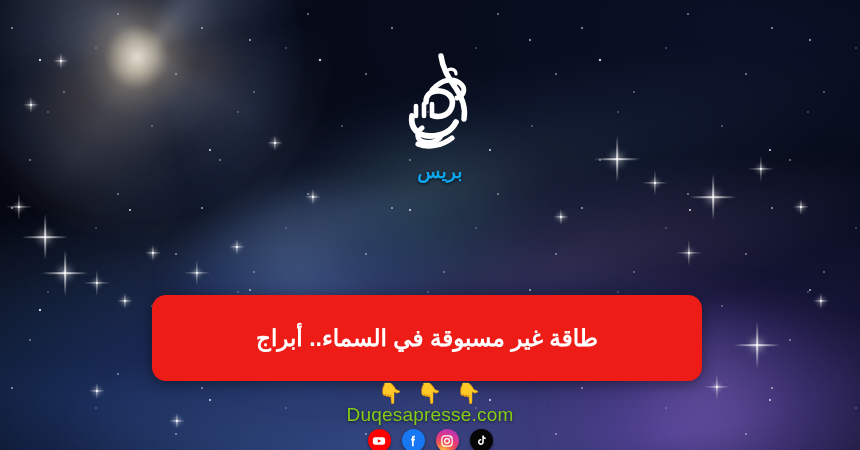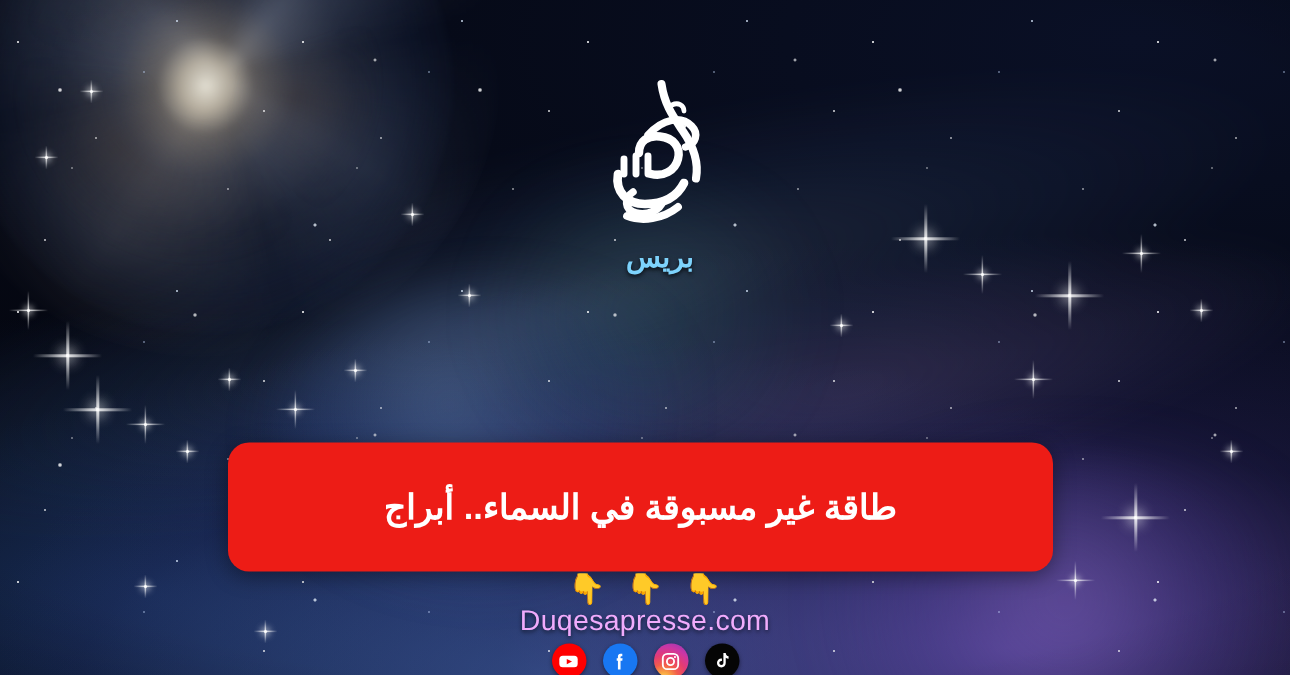--- a/index.html
+++ b/index.html
@@ -205,21 +205,21 @@
     top: 46px;
     width: 96px;
     height: 150px;
     text-align: center;
   }
   #logo svg { display: block; margin: 0 auto; }
   .logo-sub {
     margin-top: -6px;
     font-size: 19px;
     font-weight: 700;
-    color: #7dd3fc;
+    color: #0ea5e9;
     letter-spacing: 0.5px;
     text-shadow: 0 1px 3px rgba(0,0,0,0.75);
     direction: rtl;
   }
 
   
   #headline-banner {
     position: absolute;
     left: 152px;
     top: 295px;
@@ -260,21 +260,21 @@
     display: flex;
     gap: 14px;
     font-size: 20px;
     line-height: 1;
     height: 20px;
     margin-bottom: 1px;
   }
   .hand { display: block; }
   #site-name {
     font-size: 19px;
-    color: #f0abfc;
+    color: #84cc16;
     letter-spacing: 0.2px;
     font-weight: 400;
     text-shadow: 0 1px 3px rgba(0,0,0,0.6);
     margin-bottom: 3px;
   }
   #socials {
     display: flex;
     gap: 11px;
     align-items: center;
   }

